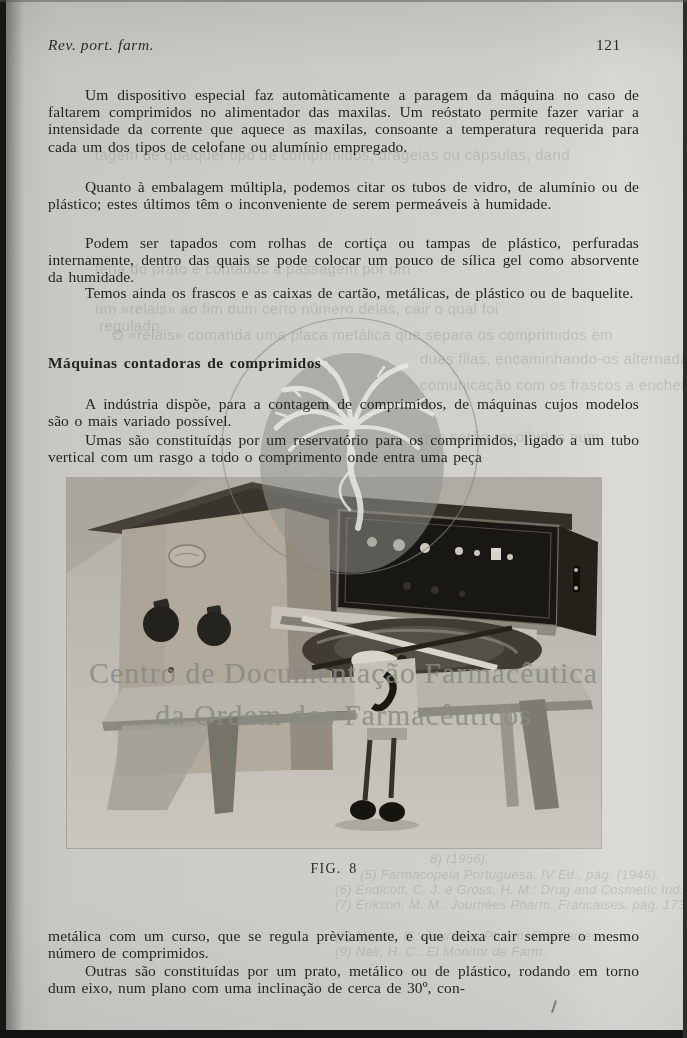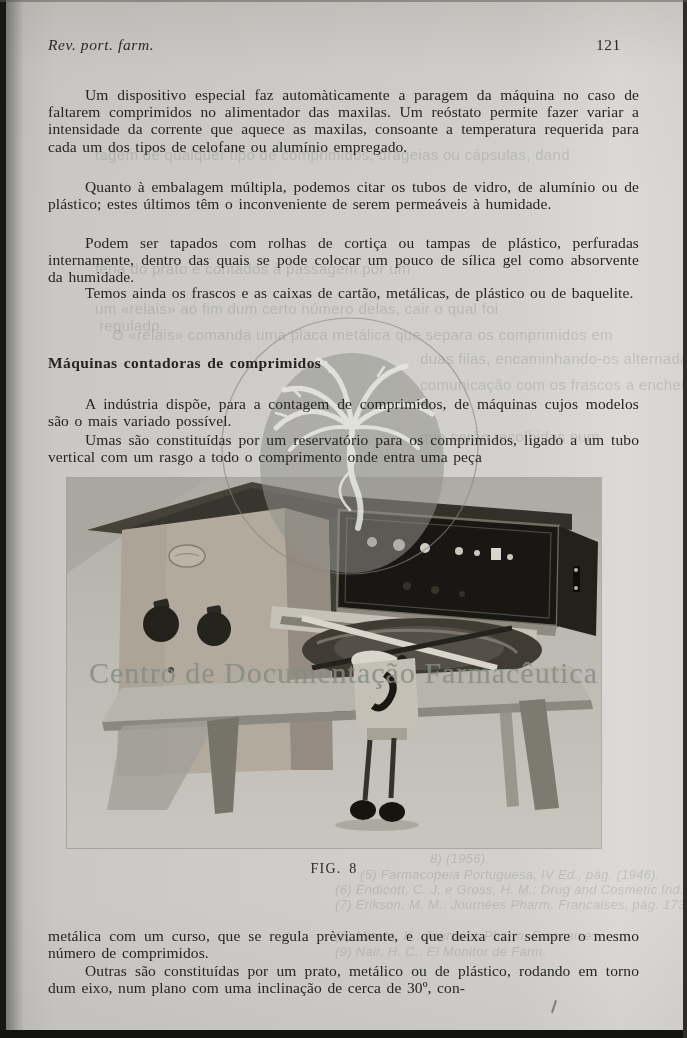--- a/index.html
+++ b/index.html
@@ -189,20 +189,21 @@
         <path d="M352 428 C 348 390 338 370 318 360" stroke-width="5"></path>
         <path d="M352 428 C 366 388 382 372 406 366" stroke-width="5"></path>
         <path d="M352 428 C 380 402 410 398 432 414" stroke-width="5"></path>
         <path d="M352 428 C 376 424 402 432 418 448" stroke-width="4"></path>
         <path d="M352 428 C 328 424 304 434 290 450" stroke-width="4"></path>
 
         <path d="M300 396 l-8 -8 M330 372 l-4 -10 M378 376 l6 -9 M414 404 l10 -5 M286 416 l-10 -3" stroke-width="2.5"></path>
       </g>
     </svg>
     <div class="wm-text wm-line1">Centro de Documentação Farmacêutica</div>
+    <div class="wm-text wm-line2">da Ordem dos Farmacêuticos</div>
   </div>
 
   <div class="content">
     <div class="hdr hdr-journal">Rev. port. farm.</div>
     <div class="hdr hdr-page">121</div>
 
     <p class="para ind" style="top:70px">Um dispositivo especial faz automàticamente a paragem da máquina no caso de faltarem comprimidos no alimentador das maxilas. Um reóstato permite fazer variar a intensidade da corrente que aquece as maxilas, consoante a temperatura requerida para cada um dos tipos de celofane ou alumínio empregado.</p>
     <p class="para ind" style="top:162px">Quanto à embalagem múltipla, podemos citar os tubos de vidro, de alumínio ou de plástico; estes últimos têm o inconveniente de serem permeáveis à humidade.</p>
     <p class="para ind" style="top:218px">Podem ser tapados com rolhas de cortiça ou tampas de plástico, perfuradas internamente, dentro das quais se pode colocar um pouco de sílica gel como absorvente da humidade.</p>
     <p class="para ind" style="top:268px">Temos ainda os frascos e as caixas de cartão, metálicas, de plástico ou de baquelite.</p>

